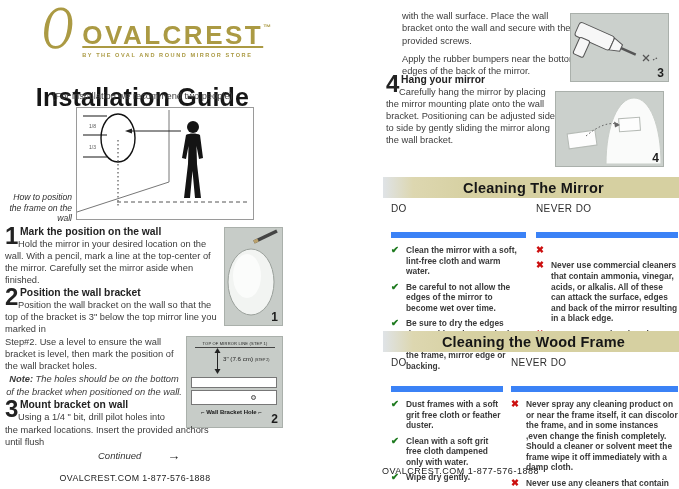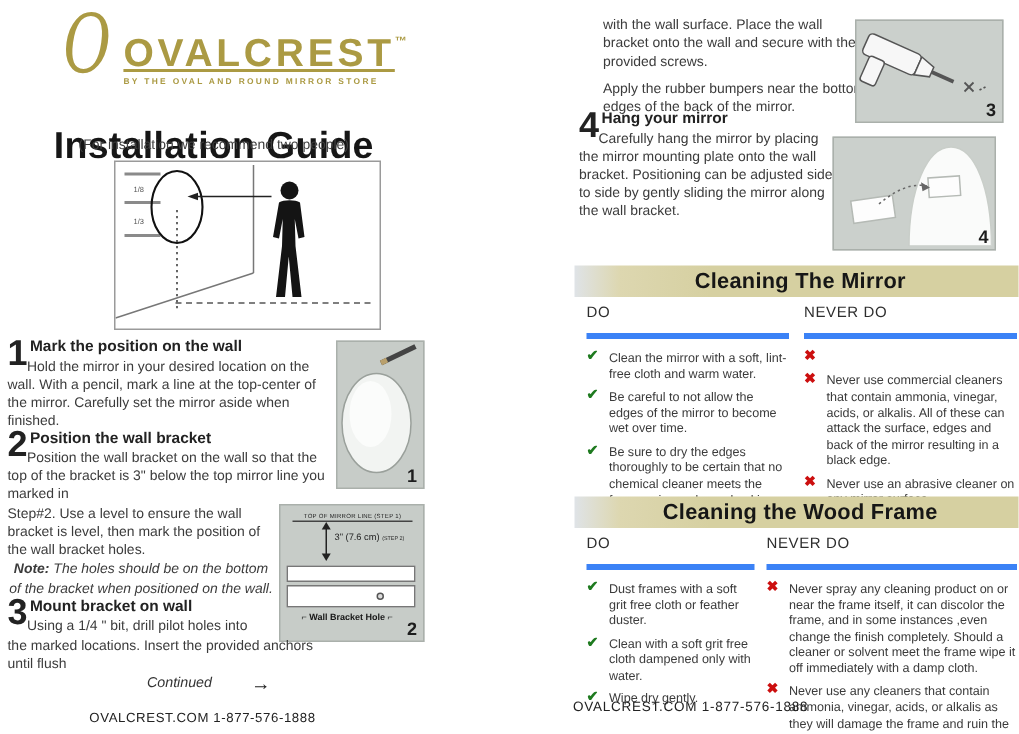--- a/index.html
+++ b/index.html
@@ -76,30 +76,30 @@
   .step4{position:absolute;left:8px;top:74px;width:172px;}
 
   
   .section{position:absolute;left:5px;width:301px;}
   .sec1{top:177px;}
   .sec2{top:331px;}
   .sec-bar{height:21px;display:flex;align-items:center;justify-content:center;
     background:linear-gradient(90deg,#dfe3e7 0,#ddd7b0 10%,#d6d0a1 30%,#d6d0a1 100%);}
   .sec-title{font-size:14.5px;font-weight:700;color:#161616;letter-spacing:.2px;}
   .cols{display:flex;padding:5px 6px 0 8px;}
-  .col-label{font-size:10px;color:#2d2d2d;letter-spacing:.4px;border-bottom:4px solid #3b82f6;
-    padding-bottom:8px;margin-bottom:7px;}
+  .col-label{font-size:10px;color:#2d2d2d;letter-spacing:.4px;border-bottom:6px solid #3b82f6;
+    padding-bottom:18px;margin-bottom:7px;}
   .sec1 .col-do{width:145px;padding-right:10px;box-sizing:border-box;}
   .sec2 .col-do{width:120px;padding-right:8px;box-sizing:border-box;}
   .col-never{flex:1;}
   .item{display:flex;margin-bottom:5px;}
   .item .ic{flex:none;width:15px;font-size:9.5px;line-height:1.1;}
   .ic-check{color:#1e7a1f;font-weight:700;}
   .ic-cross{color:#cc0f0f;font-weight:700;}
-  .item .tx{font-size:8.4px;line-height:1.26;color:#3b3b3b;}
+  .item .tx{font-size:8.4px;line-height:1.26;color:#3b3b3b;font-weight:bold;}
   .rp-footer{position:absolute;left:4px;top:466px;font-size:9px;letter-spacing:.5px;color:#222;}
 </style>
 </head>
 <body>
 
 <section class="page lp">
 
   <header class="logo">
     <span class="logo-o">O</span>
     <div class="logo-text">
@@ -131,20 +131,21 @@
 
       <line x1="52" y1="23" x2="104" y2="23" stroke="#222" stroke-width="1"></line>
       <polygon points="48,23 55,20.5 55,25.5" fill="#222"></polygon>
 
       <g fill="#141414">
         <circle cx="116" cy="19" r="6"></circle>
         <path d="M109,27 C112,25 120,25 123,27 L126,50 L122,51 L119.5,38 L120,56 L124,90 L118,90 L115.5,63 L113,90 L107,90 L111,56 L111.5,38 L109,51 L105,50 Z"></path>
       </g>
     </svg>
   </div>
+  <div class="room-cap">How to position the frame on the wall</div>
 
   <div class="step step1">
     <span class="s-num">1</span>
     <div class="s-head">Mark the position on the wall</div>
     <p class="p-indent">Hold the mirror in your desired location on the wall. With a pencil, mark a line at the top-center of the mirror. Carefully set the mirror aside when finished.</p>
   </div>
 
   <div class="figbox fig1">
     <svg width="55" height="95" viewBox="0 0 55 95">
       <line x1="29" y1="14" x2="52" y2="3" stroke="#444" stroke-width="3.5"></line>

